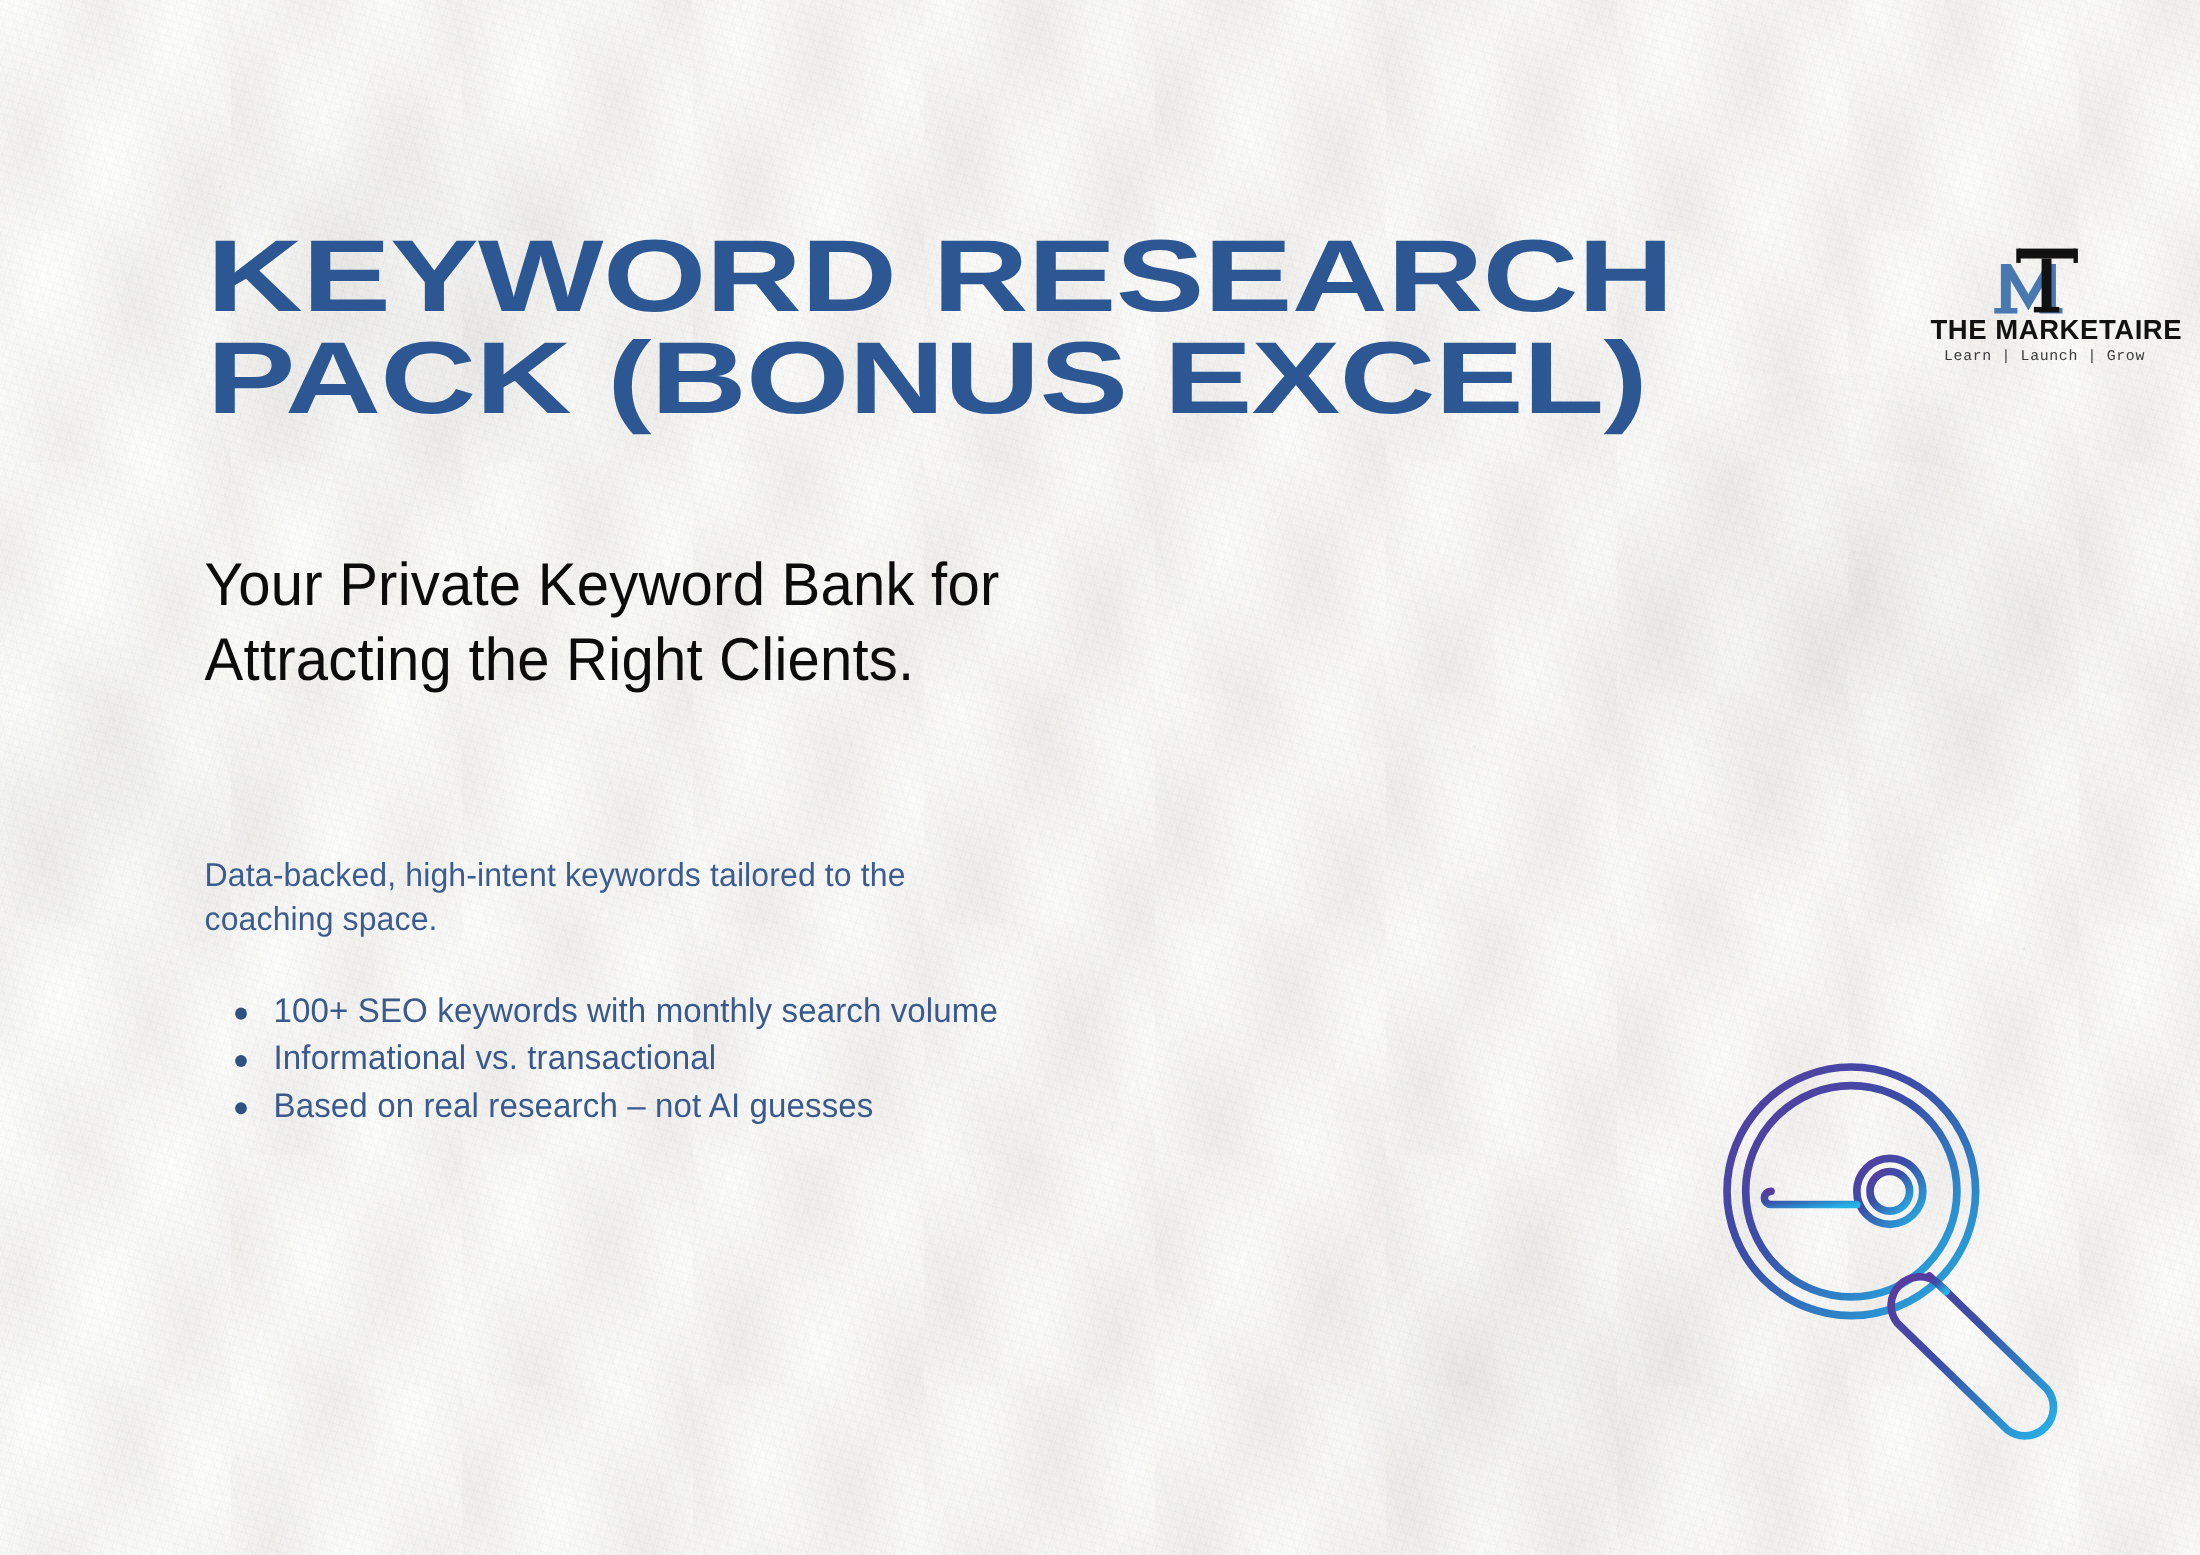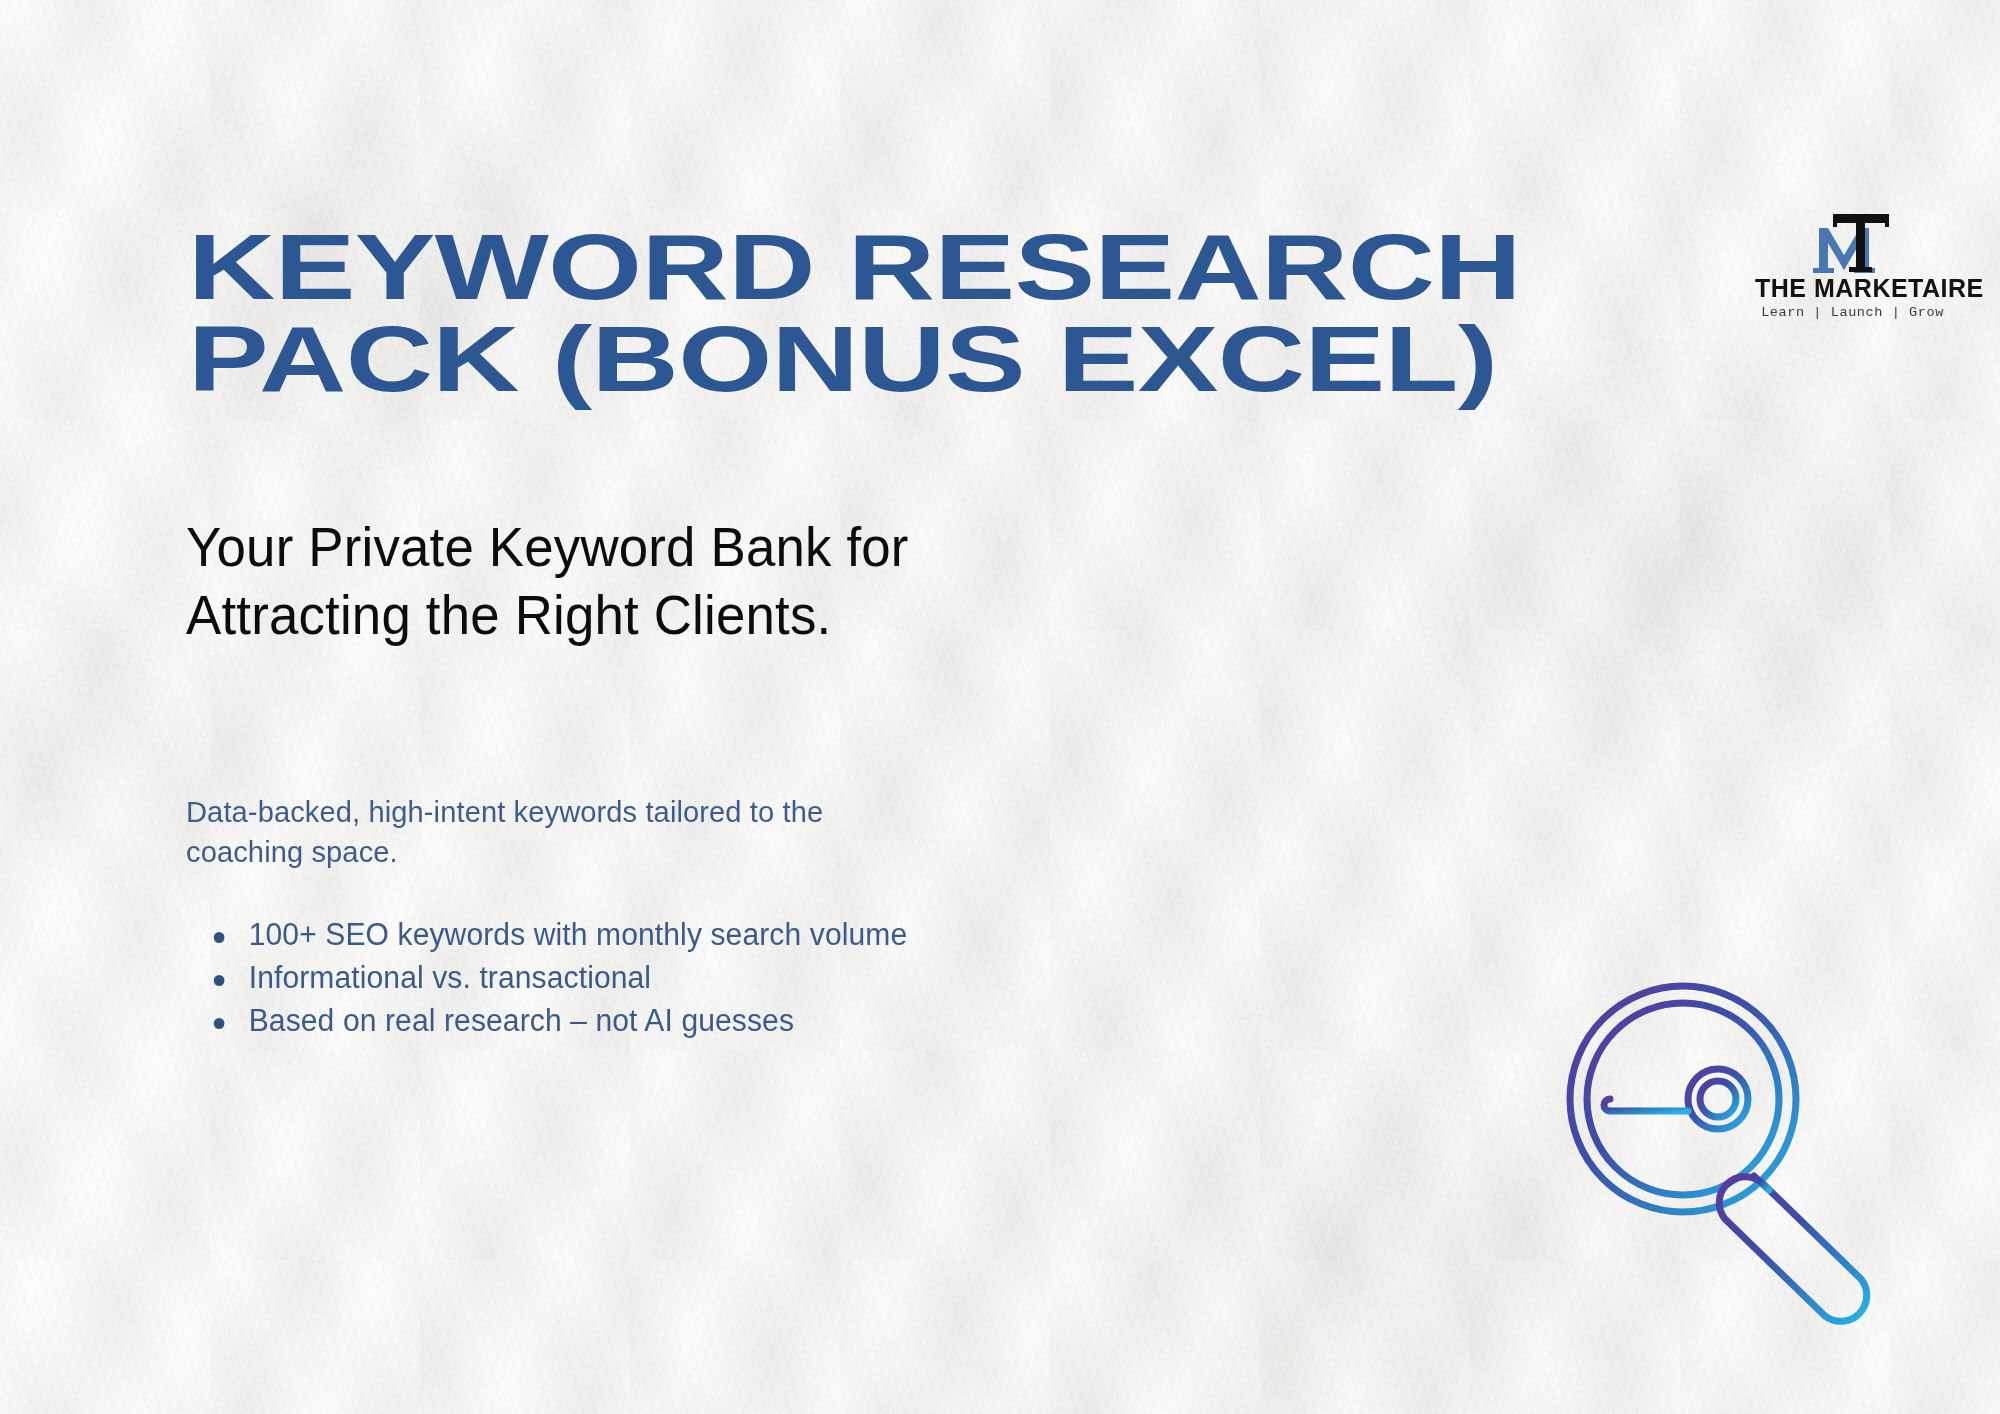--- a/index.html
+++ b/index.html
@@ -75,21 +75,21 @@
       radial-gradient(ellipse 360px 260px at 62% 10%, rgba(255,255,255,.55), transparent 70%),
       radial-gradient(ellipse 500px 340px at 85% 40%, rgba(208,208,206,.26), transparent 72%),
       radial-gradient(ellipse 460px 300px at 30% 72%, rgba(255,255,255,.5), transparent 70%),
       radial-gradient(ellipse 380px 280px at 70% 88%, rgba(206,206,204,.24), transparent 72%),
       radial-gradient(ellipse 300px 240px at 5% 52%, rgba(210,210,208,.22), transparent 72%);
     mix-blend-mode:multiply;
     opacity:.7;
   }
 
   
-  .content { position:absolute; inset:0;margin-top:16px; }
+  .content { position:absolute; inset:0; }
 
   
   .headline {
     position:absolute;
     left:188px;
     top:208px;
     width:1180px;
   }
   .headline-line {
     display:block;
@@ -103,23 +103,23 @@
     transform-origin:left center;
     white-space:nowrap;
     text-shadow:0 1px 0 rgba(255,255,255,.25);
   }
   .headline-line.l2 { margin-top:6px; }
 
   
   .logo {
     position:absolute;
     left:1755px;
-    top:196px;
+    top:224px;
     width:195px;
-    text-align:center;
+    text-align:right;
   }
   .logo-mark {
     height:62px;
     display:flex;
     align-items:flex-end;
     justify-content:center;
     margin-bottom:2px;
   }
   .logo-name {
     font-family:"Liberation Sans", sans-serif;

